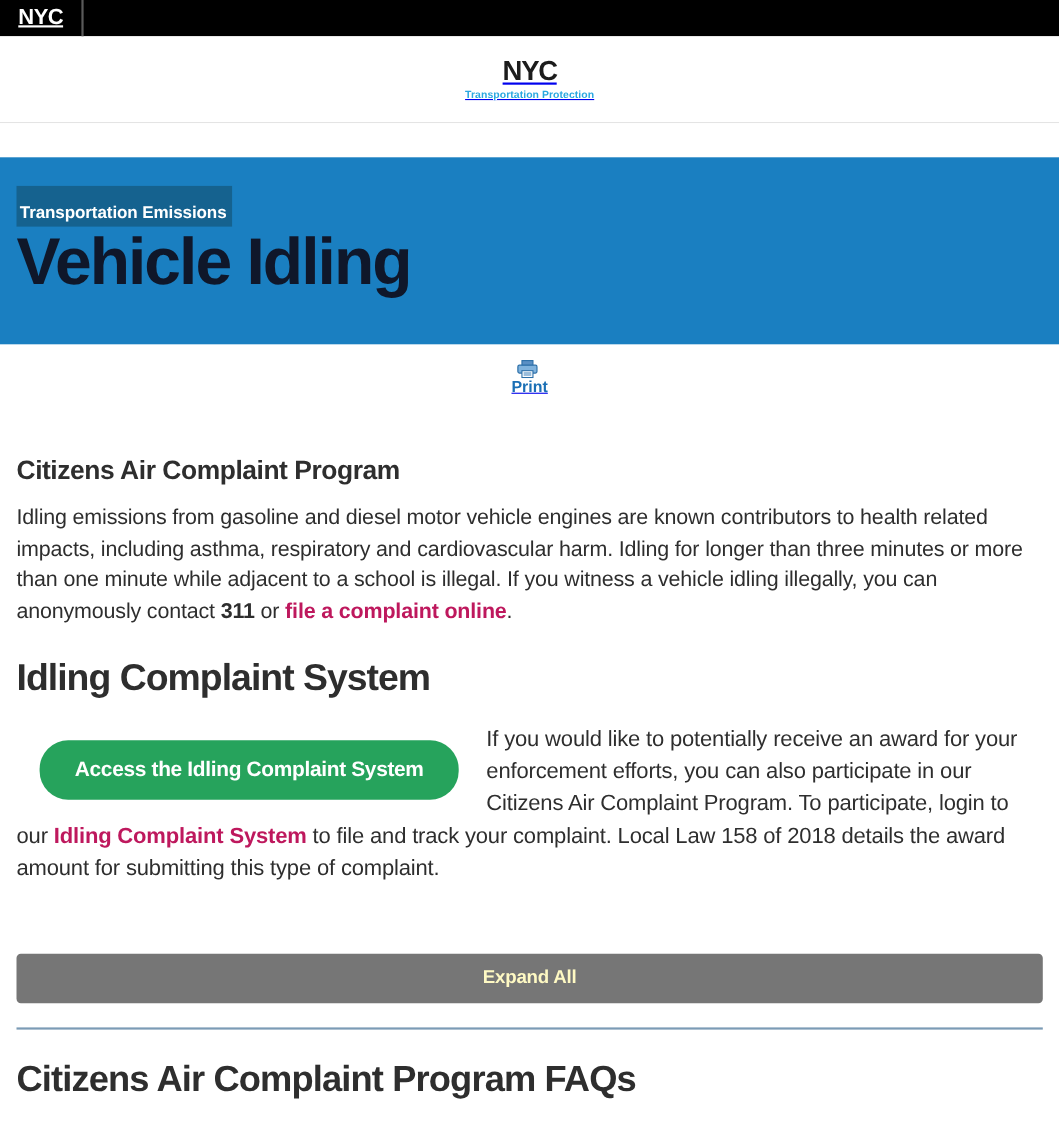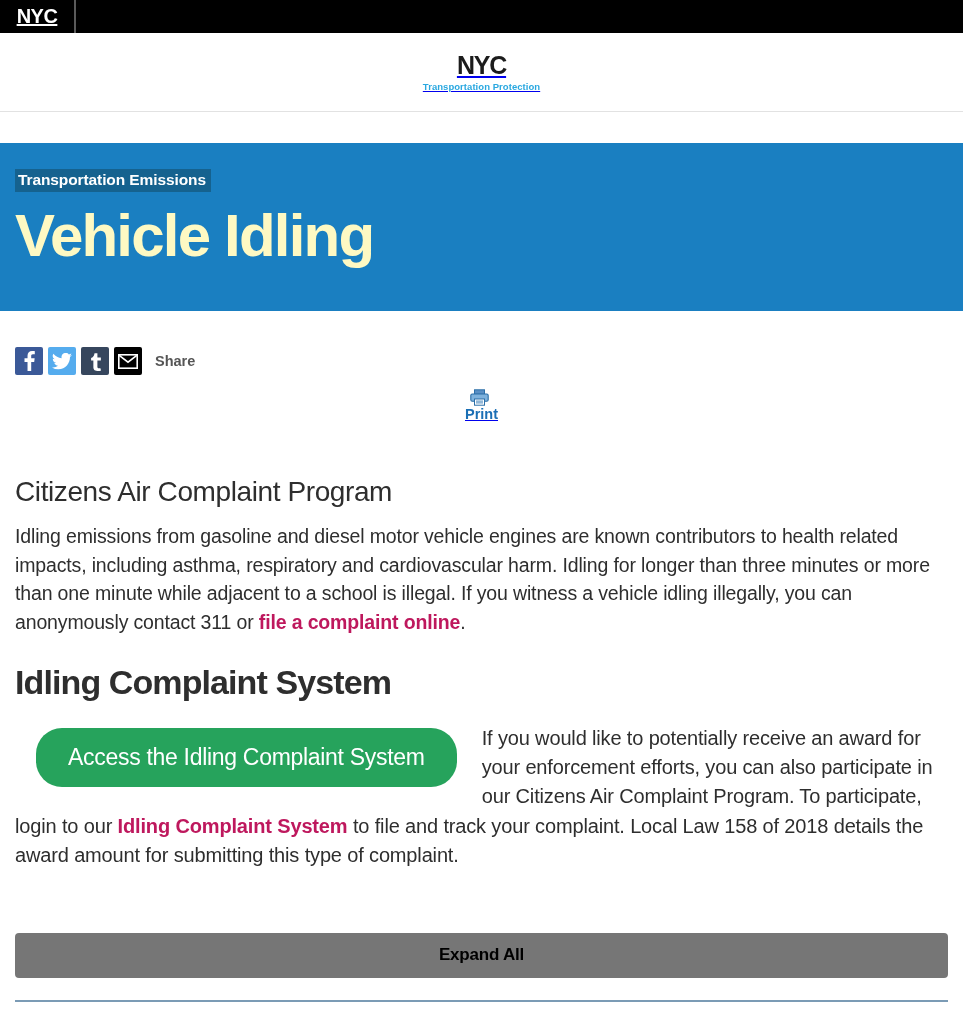--- a/index.html
+++ b/index.html
@@ -70,26 +70,25 @@
     background: #1a7fc1;
     padding: 26px 0 44px 15px;
     min-height: 155px;
   }
   .banner-eyebrow {
     display: inline-block;
     background: #15628f;
     color: #ffffff;
     font-size: 15.5px;
     font-weight: bold;
-    padding: 2px 5px 3px 3px;
+    padding: 16px 5px 3px 3px;
     letter-spacing: -0.1px;
   }
   .banner-title {
-    margin-top: 12px;
-    color: #fef9c3;
+    color: #0f172a;
     font-size: 60px;
     font-weight: bold;
     letter-spacing: -1.8px;
     line-height: 1.05;
     font-stretch: condensed;
   }
 
   
   .content { padding: 0 15px; }
 
@@ -132,61 +131,61 @@
   }
   .print-icon { width: 19px; height: 17px; margin-right: 4px; }
   .print-label {
     font-size: 14.5px;
     font-weight: bold;
     color: #1a6fb5;
   }
 
   
   h3.sub-heading {
-    font-size: 28px;
-    font-weight: normal;
+    font-size: 24px;
+    font-weight: bold;
     color: #2e2e2e;
     letter-spacing: -0.4px;
     padding-top: 54px;
   }
   p.body-text {
     font-size: 19.5px;
     line-height: 1.47;
     color: #2e2e2e;
     margin-top: 14px;
     letter-spacing: -0.15px;
   }
   .link {
     color: #be185d;
     font-weight: bold;
     text-decoration: none;
   }
-  .bold { font-weight: normal; }
+  .bold { font-weight: bold; }
 
   h2.section-heading {
     font-size: 34px;
     font-weight: bold;
     color: #2e2e2e;
     letter-spacing: -0.9px;
     margin-top: 26px;
     font-stretch: condensed;
   }
 
   
   .cta-wrap { margin-top: 22px; }
   .cta-button {
     float: left;
     background: #26a35c;
     color: #ffffff;
-    font-size: 23px;
-    font-weight: normal;
+    font-size: 19px;
+    font-weight: bold;
     border: none;
     border-radius: 26px;
     padding: 16px 32px;
-    margin: 4px 25px 6px 21px;
+    margin: 15px 25px 6px 21px;
     cursor: pointer;
     letter-spacing: -0.3px;
     font-family: "Liberation Sans", sans-serif;
   }
   .cta-para {
     font-size: 20px;
     line-height: 1.47;
     color: #2e2e2e;
     letter-spacing: -0.15px;
   }
@@ -194,21 +193,21 @@
 
   
   .toggle-row {
     display: flex;
     gap: 11px;
     margin-top: 62px;
   }
   .toggle-btn {
     flex: 1;
     background: #767676;
-    color: #000000;
+    color: #fef9c3;
     font-size: 17px;
     font-weight: bold;
     border: none;
     border-radius: 4px;
     padding: 12px 0 13px;
     cursor: pointer;
     font-family: "Liberation Sans", sans-serif;
     letter-spacing: -0.2px;
   }
 
@@ -249,44 +248,20 @@
 
 <section class="banner">
   <div>
     <span class="banner-eyebrow">Transportation Emissions</span>
   </div>
   <h1 class="banner-title">Vehicle Idling</h1>
 </section>
 
 <main class="content">
 
-  <div class="share-row">
-    <a class="share-icon fb" href="#">
-      <svg width="11" height="20" viewBox="0 0 11 20" aria-hidden="true">
-        <path fill="#ffffff" d="M7.2 20v-9.1h3l.45-3.55H7.2V5.08c0-1.03.29-1.73 1.76-1.73H10.8V.14C10.47.1 9.36 0 8.07 0 5.37 0 3.53 1.65 3.53 4.68v2.67H.5v3.55h3.03V20z"></path>
-      </svg>
-    </a>
-    <a class="share-icon tw" href="#">
-      <svg width="20" height="17" viewBox="0 0 20 17" aria-hidden="true">
-        <path fill="#ffffff" d="M20 2.02a8.1 8.1 0 01-2.36.65A4.1 4.1 0 0019.44.42a8.2 8.2 0 01-2.6 1A4.1 4.1 0 009.7 5.15 11.64 11.64 0 011.39.75a4.1 4.1 0 001.27 5.47 4.07 4.07 0 01-1.86-.51v.05a4.1 4.1 0 003.29 4.02 4.1 4.1 0 01-1.85.07 4.1 4.1 0 003.83 2.85A8.23 8.23 0 010 14.4a11.6 11.6 0 006.29 1.85c7.55 0 11.68-6.26 11.68-11.69l-.01-.53A8.34 8.34 0 0020 2.02z"></path>
-      </svg>
-    </a>
-    <a class="share-icon tu" href="#">
-      <svg width="11" height="19" viewBox="0 0 11 19" aria-hidden="true">
-        <path fill="#ffffff" d="M7.3 19c-3.2 0-3.93-2.35-3.93-3.72V8.5H1.1V6.02c2.55-.92 3.17-3.23 3.3-4.54.02-.09.1-.33.37-.33H7.4v4.43h3.45V8.5H7.39v6.2c0 .72.24 1.7 1.6 1.66a6 6 0 001.45-.2l.56 2.4c-.27.4-1.48.44-1.48.44z"></path>
-      </svg>
-    </a>
-    <a class="share-icon em" href="#">
-      <svg width="20" height="15" viewBox="0 0 20 15" aria-hidden="true">
-        <rect x="0.8" y="0.8" width="18.4" height="13.4" fill="none" stroke="#ffffff" stroke-width="1.6"></rect>
-        <path d="M1.2 1.3L10 8.2l8.8-6.9" fill="none" stroke="#ffffff" stroke-width="1.6"></path>
-      </svg>
-    </a>
-    <span class="share-label">Share</span>
-  </div>
 
   <a class="print-row" href="#">
     <span class="print-icon">
       <svg width="19" height="17" viewBox="0 0 19 17" aria-hidden="true">
         <rect x="4.5" y="0.8" width="10" height="4.5" fill="#5a8fc4" stroke="#2c6fa8" stroke-width="1"></rect>
         <rect x="0.8" y="5" width="17.4" height="7.2" rx="1.4" fill="#7fb2dd" stroke="#2c6fa8" stroke-width="1.1"></rect>
         <rect x="4.5" y="10" width="10" height="6.2" fill="#ffffff" stroke="#2c6fa8" stroke-width="1"></rect>
         <rect x="6" y="11.6" width="7" height="1" fill="#4a88bd"></rect>
         <rect x="6" y="13.4" width="7" height="1" fill="#4a88bd"></rect>
       </svg>

